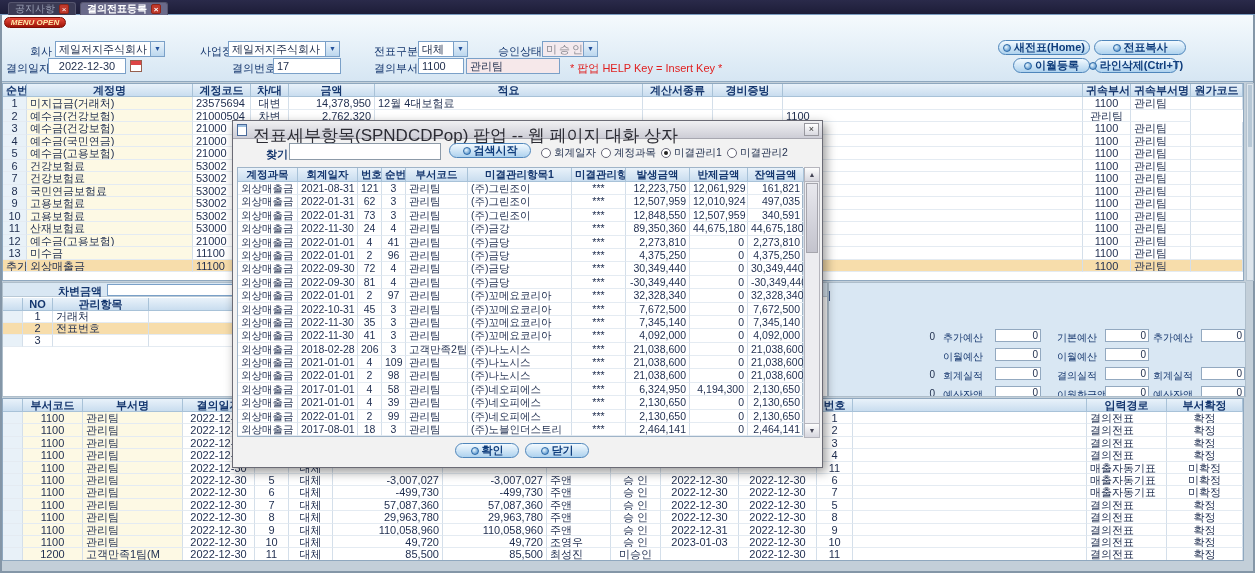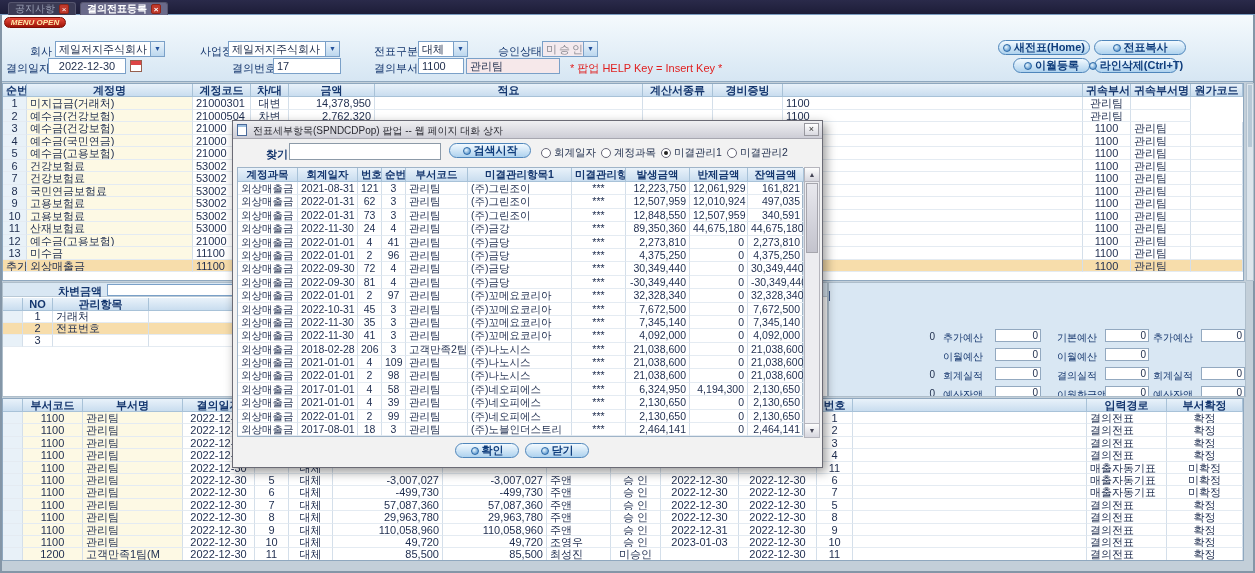--- a/index.html
+++ b/index.html
@@ -119,21 +119,21 @@
   .bot-t .tc:nth-child(15){width:80px;}
   .bot-t .tc:nth-child(16){width:76px;text-align:center;}
 
   
   .popup { position:absolute; left:232px; top:120px; width:591px; height:348px; z-index:50;
            background:#f2f2f2; border:1px solid #6b6b75; box-shadow:3px 4px 10px rgba(0,0,0,.4); }
   .ptitle { position:absolute; left:0; top:0; width:589px; height:18px;
             background:linear-gradient(#f0f0f2,#cdcdd6); border-bottom:1px solid #a7a7b0; }
   .picon { position:absolute; left:4px; top:3px; width:10px; height:12px; background:#fff;
            border:1px solid #4a6a9a; box-shadow:inset 0 2px 0 #9fc0e0; }
-  .ptext { position:absolute; left:20px; top:3px; font-size:10px; color:#2b2b33; white-space:nowrap; }
+  .ptext { position:absolute; left:20px; top:3px; font-size:17px; color:#2b2b33; white-space:nowrap; }
   .pclose { position:absolute; right:3px; top:2px; width:15px; height:13px; background:linear-gradient(#fff,#d9d9e0);
             border:1px solid #98989f; font-size:9px; line-height:11px; text-align:center; color:#333; }
   .psearch-label { position:absolute; left:23px; top:26px; font-size:11px; color:#14366e; font-weight:bold;margin-left:10px; }
   .psearch-input { position:absolute; left:56px; top:22px; width:152px; height:17px; border:1px solid #8c9aa8;
                    background:#fff; font-size:11px; padding:0 3px; font-family:inherit; }
   .rd { position:absolute; display:flex; align-items:center; gap:3px; font-size:10.5px; color:#1c2b4a; top:25px; }
   .rb { width:10px; height:10px; border-radius:50%; border:1px solid #667; background:#fff; flex:0 0 auto; }
   .rd.checked .rb::after { content:""; display:block; width:4px; height:4px; margin:2px; border-radius:50%; background:#222; }
   .ptable { position:absolute; left:4px; top:46px; width:566px; background:#fff; border:1px solid #9fb4c8; }
   .pop-t .thead-row { height:14px; line-height:13px; }
@@ -243,23 +243,24 @@
           <span class="tc"></span>
           <span class="tc">귀속부서</span>
           <span class="tc">귀속부서명</span>
           <span class="tc">원가코드</span>
         </div>
       </div>
     <div class="grid-t">
         <div class="trow">
           <span class="tc">1</span>
           <span class="tc">미지급금(거래처)</span>
-          <span class="tc">21000301</span>
+          <span class="tc">23575694</span>
           <span class="tc">대변</span>
           <span class="tc">14,378,950</span>
+          <span class="tc">12월 4대보험료</span>
           <span class="tc"></span>
           <span class="tc"></span>
           <span class="tc"></span>
           <span class="tc">1100</span>
           <span class="tc">관리팀</span>
           <span class="tc"></span>
         </div>
         <div class="trow">
           <span class="tc">2</span>
           <span class="tc">예수금(건강보험)</span>

